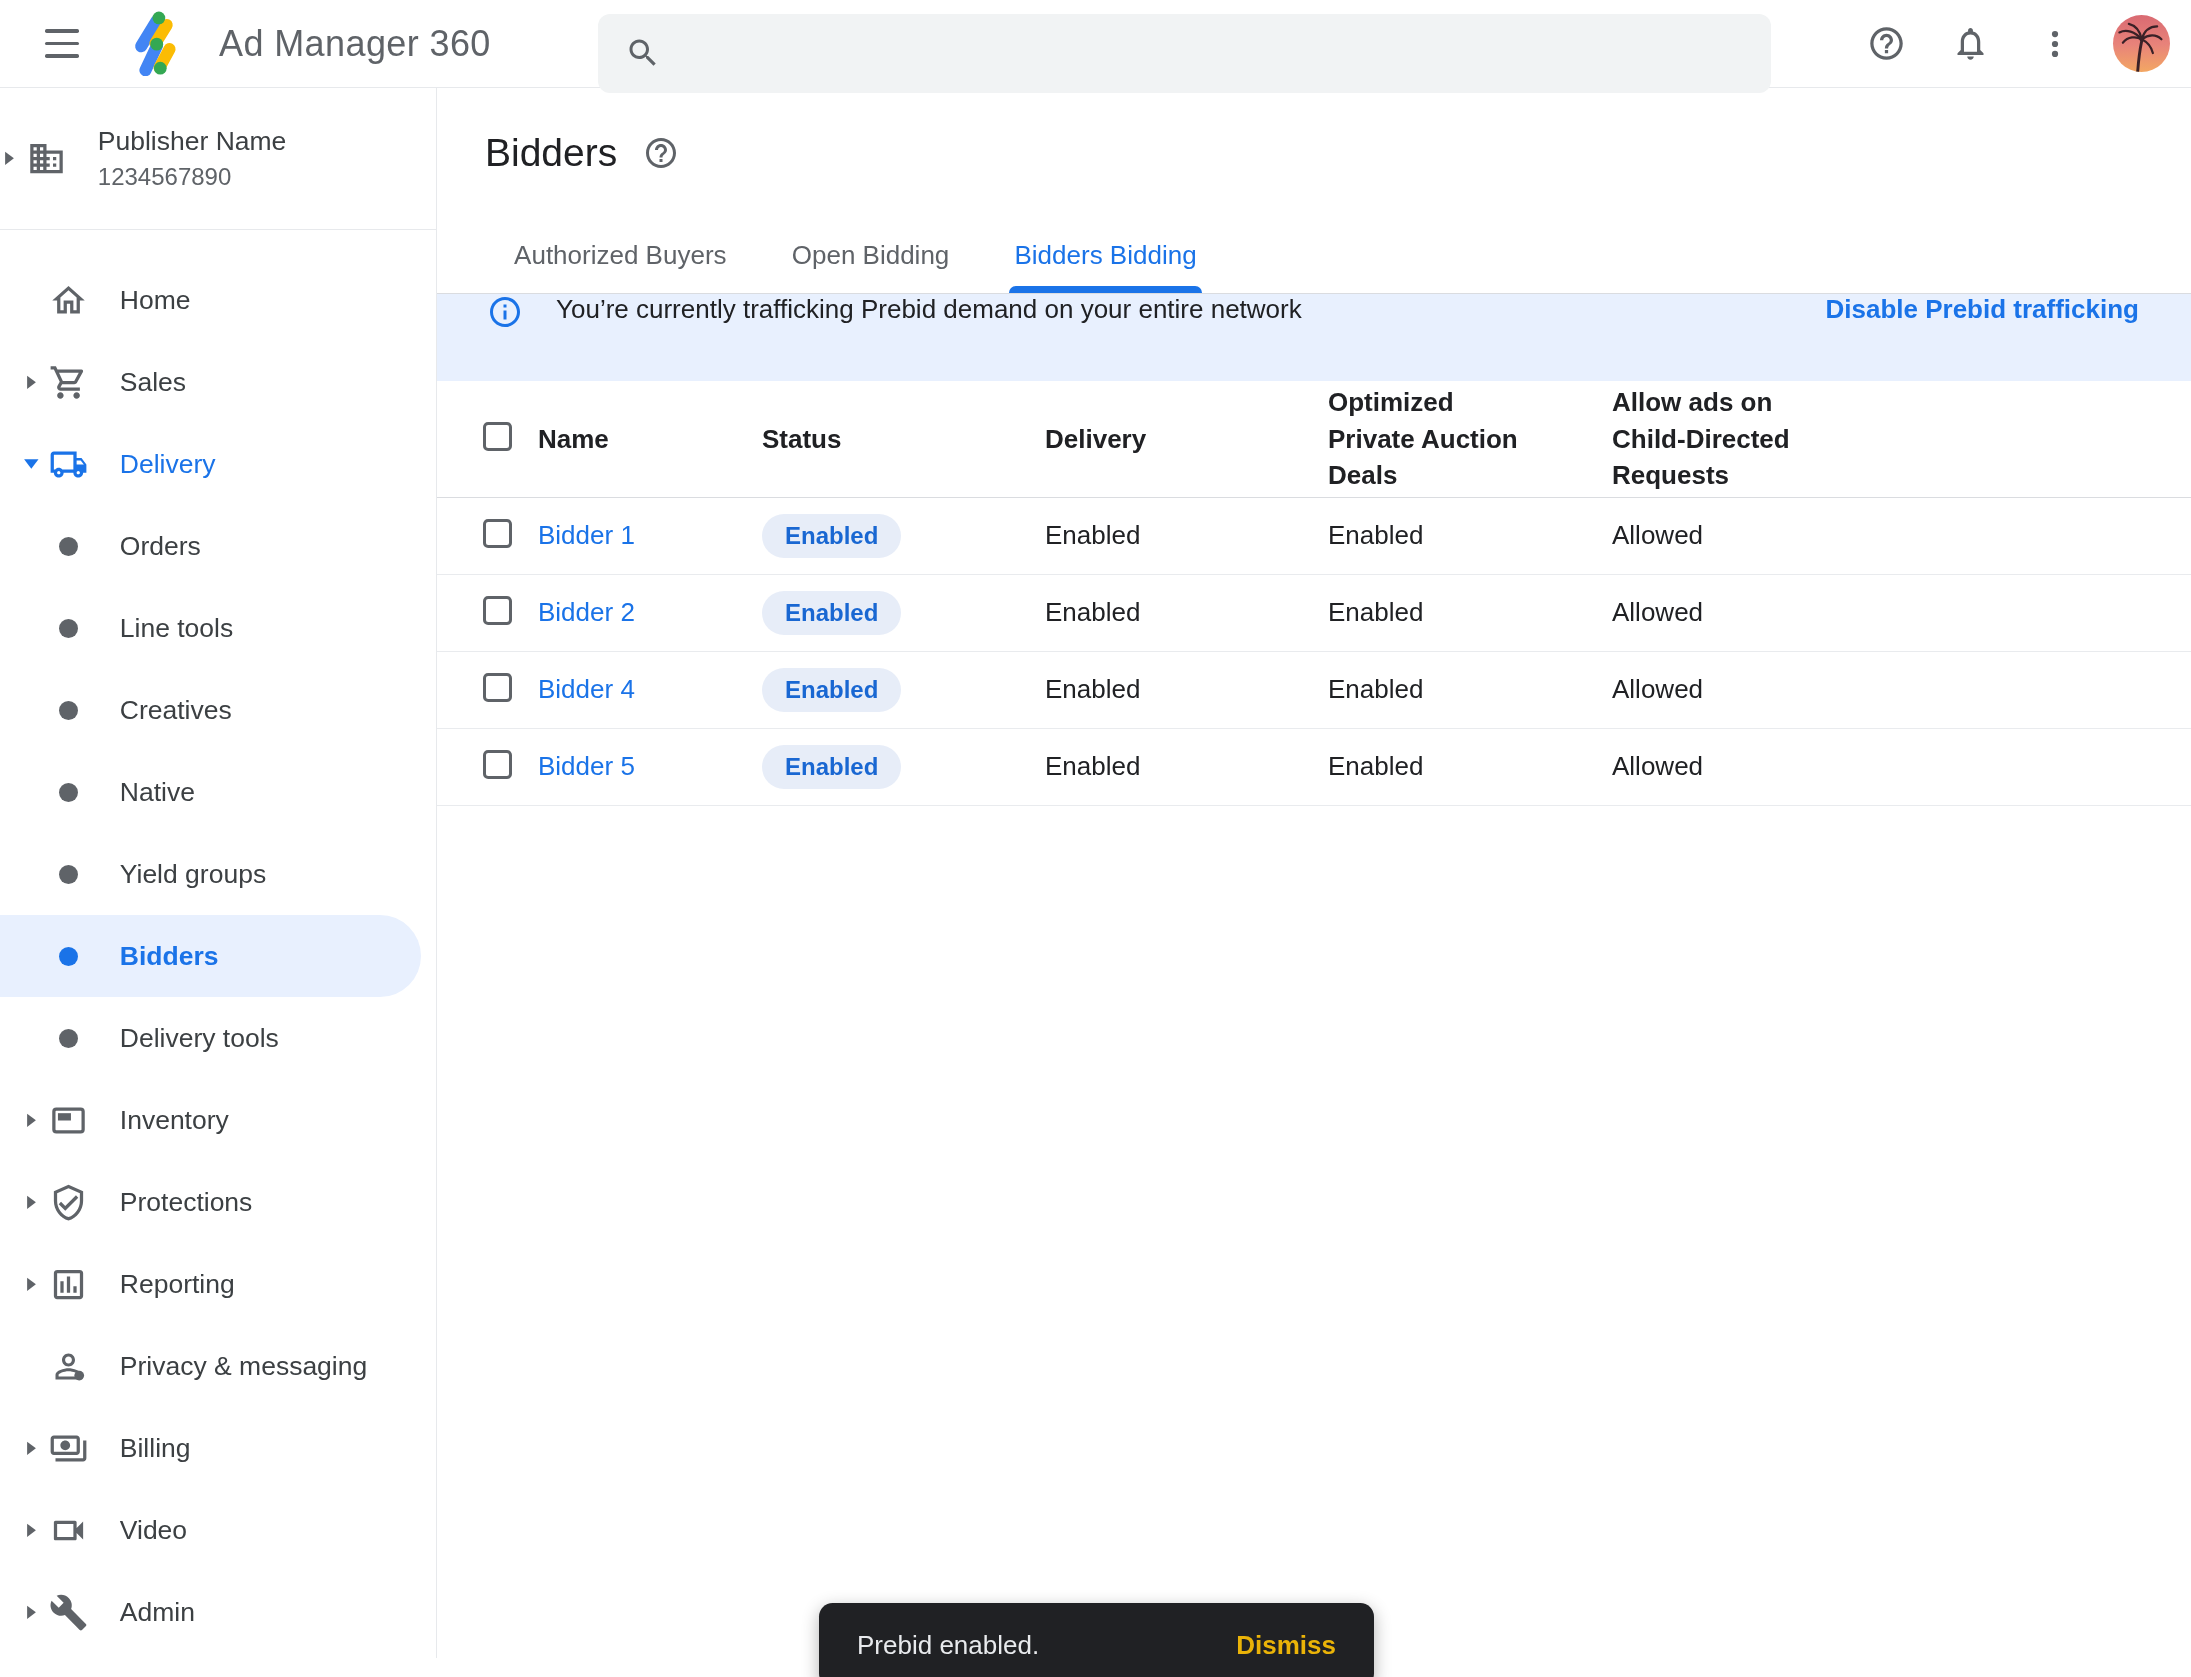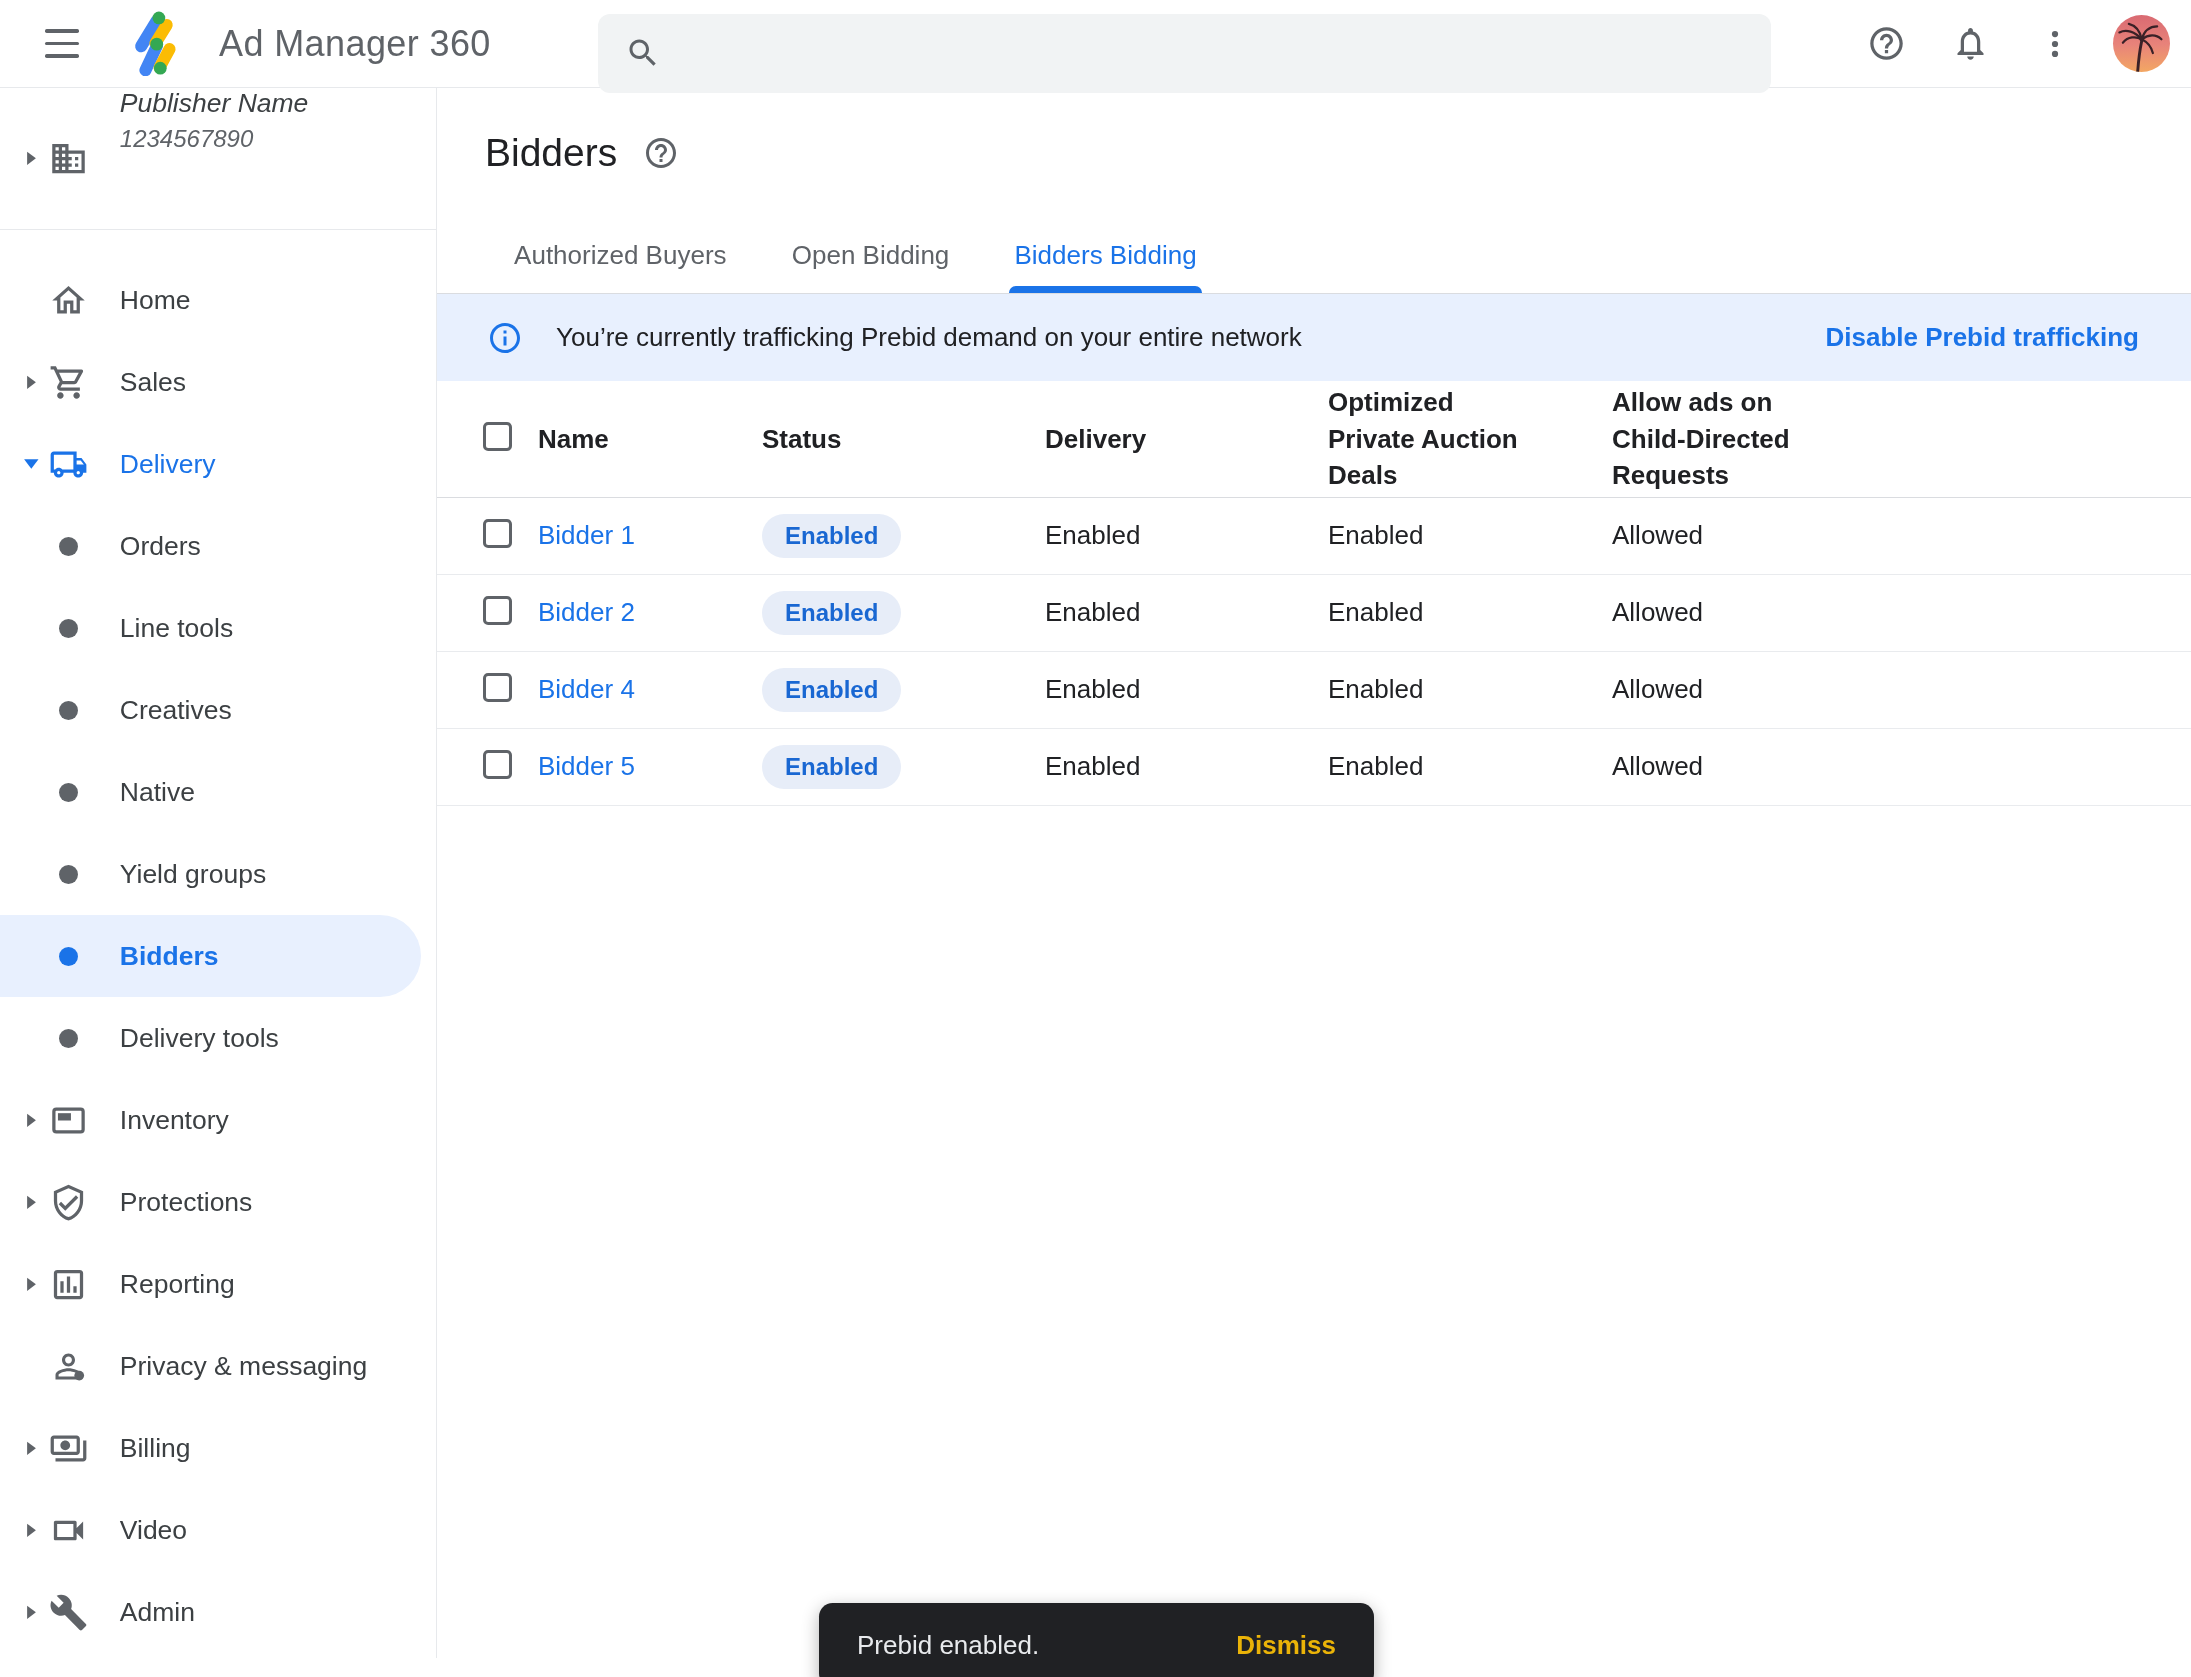--- a/index.html
+++ b/index.html
@@ -25,22 +25,22 @@
   .icon-btn.dots svg { width: 34px; height: 34px; }
   .icon-btn + .icon-btn { margin-left: 29px; }
   .avatar { margin-left: 31px; width: 57px; height: 57px; border-radius: 50%; overflow: hidden;
     background: linear-gradient(180deg, #d96a72 0%, #e8837a 52%, #f3a763 100%);
     border: none; cursor: pointer; position: relative; }
   .avatar svg { position: absolute; left: -3.4px; top: 1.7px; width: 60px; height: 60px; }
 
   
   .shell { display: flex; height: 1570px; }
   .sidebar { width: 437px; flex: 0 0 auto; border-right: 1.7px solid #e7e9ec; background: #fff; }
-  .pub { height: 142px; border-bottom: 1.7px solid #e7e9ec; display: flex; 
-    padding-left: 22px; cursor: pointer; font-style: italic; }
+  .pub { height: 142px; border-bottom: 1.7px solid #e7e9ec; display: flex; align-items: center;
+    cursor: pointer; }
   .chev-slot { width: 19px; display: flex; justify-content: center; align-items: center; flex: 0 0 auto; }
   .pub .icon-slot { margin-left: 6.8px; }
   .icon-slot { width: 41px; display: flex; justify-content: center; align-items: center; flex: 0 0 auto; color: #5f6368; }
   .icon-slot svg { width: 39px; height: 39px; }
   .pub-text { margin-left: 31px; }
   .pub-name { font-size: 26.5px; color: #3c4043; }
   .pub-id { margin-top: 6px; font-size: 24px; color: #5f6368; }
 
   .nav { padding-top: 29px; }
   .nav-item { height: 82px; display: flex; align-items: center; padding-left: 22px;
@@ -63,21 +63,21 @@
   .title-help { margin-left: 26px; width: 36px; height: 36px; color: #5f6368; background: none; border: none; cursor: pointer; padding: 0; }
   .title-help svg { width: 36px; height: 36px; }
 
   .tabs { display: flex; gap: 55px; padding-left: 72px; margin-top: 53px; border-bottom: 1.7px solid #dadce0; }
   .tab { position: relative; padding: 12px 5.1px 22px; font-size: 26px; font-weight: 400;
     color: #5f6368; cursor: pointer; white-space: nowrap; background: none; border: none; }
   .tab.active { color: #1a73e8; }
   .tab.active::after { content: ""; position: absolute; left: 0; right: 0; bottom: 0; height: 6.8px;
     background: #1a73e8; border-radius: 6.8px 6.8px 0 0; }
 
-  .banner { height: 87px; background: #e8f0fe; display: flex; align-items: center; padding: 0 53px 0 50px; }
+  .banner { height: 87px; background: #e8f0fe; display: flex; align-items: flex-start; padding: 0 53px 0 50px; }
   .banner-icon { width: 36px; height: 36px; color: #1a73e8; flex: 0 0 auto; }
   .banner-text { margin-left: 33px; font-size: 26px; color: #202124; }
   .banner-action { margin-left: auto; font-size: 26px; font-weight: 700; color: #1a73e8;
     background: none; border: none; cursor: pointer; white-space: nowrap; }
 
   .grid-cols { display: grid; grid-template-columns: 55px 224px 283px 283px 284px 1fr;
     padding-left: 46px; align-items: center; }
   .thead { min-height: 87px; border-bottom: 1.7px solid #dadce0; font-size: 26px; font-weight: 700;
     color: #202124; line-height: 1.4; padding-top: 3.4px; padding-bottom: 3.4px; }
   .th.wrap-1 { max-width: 210px; }

